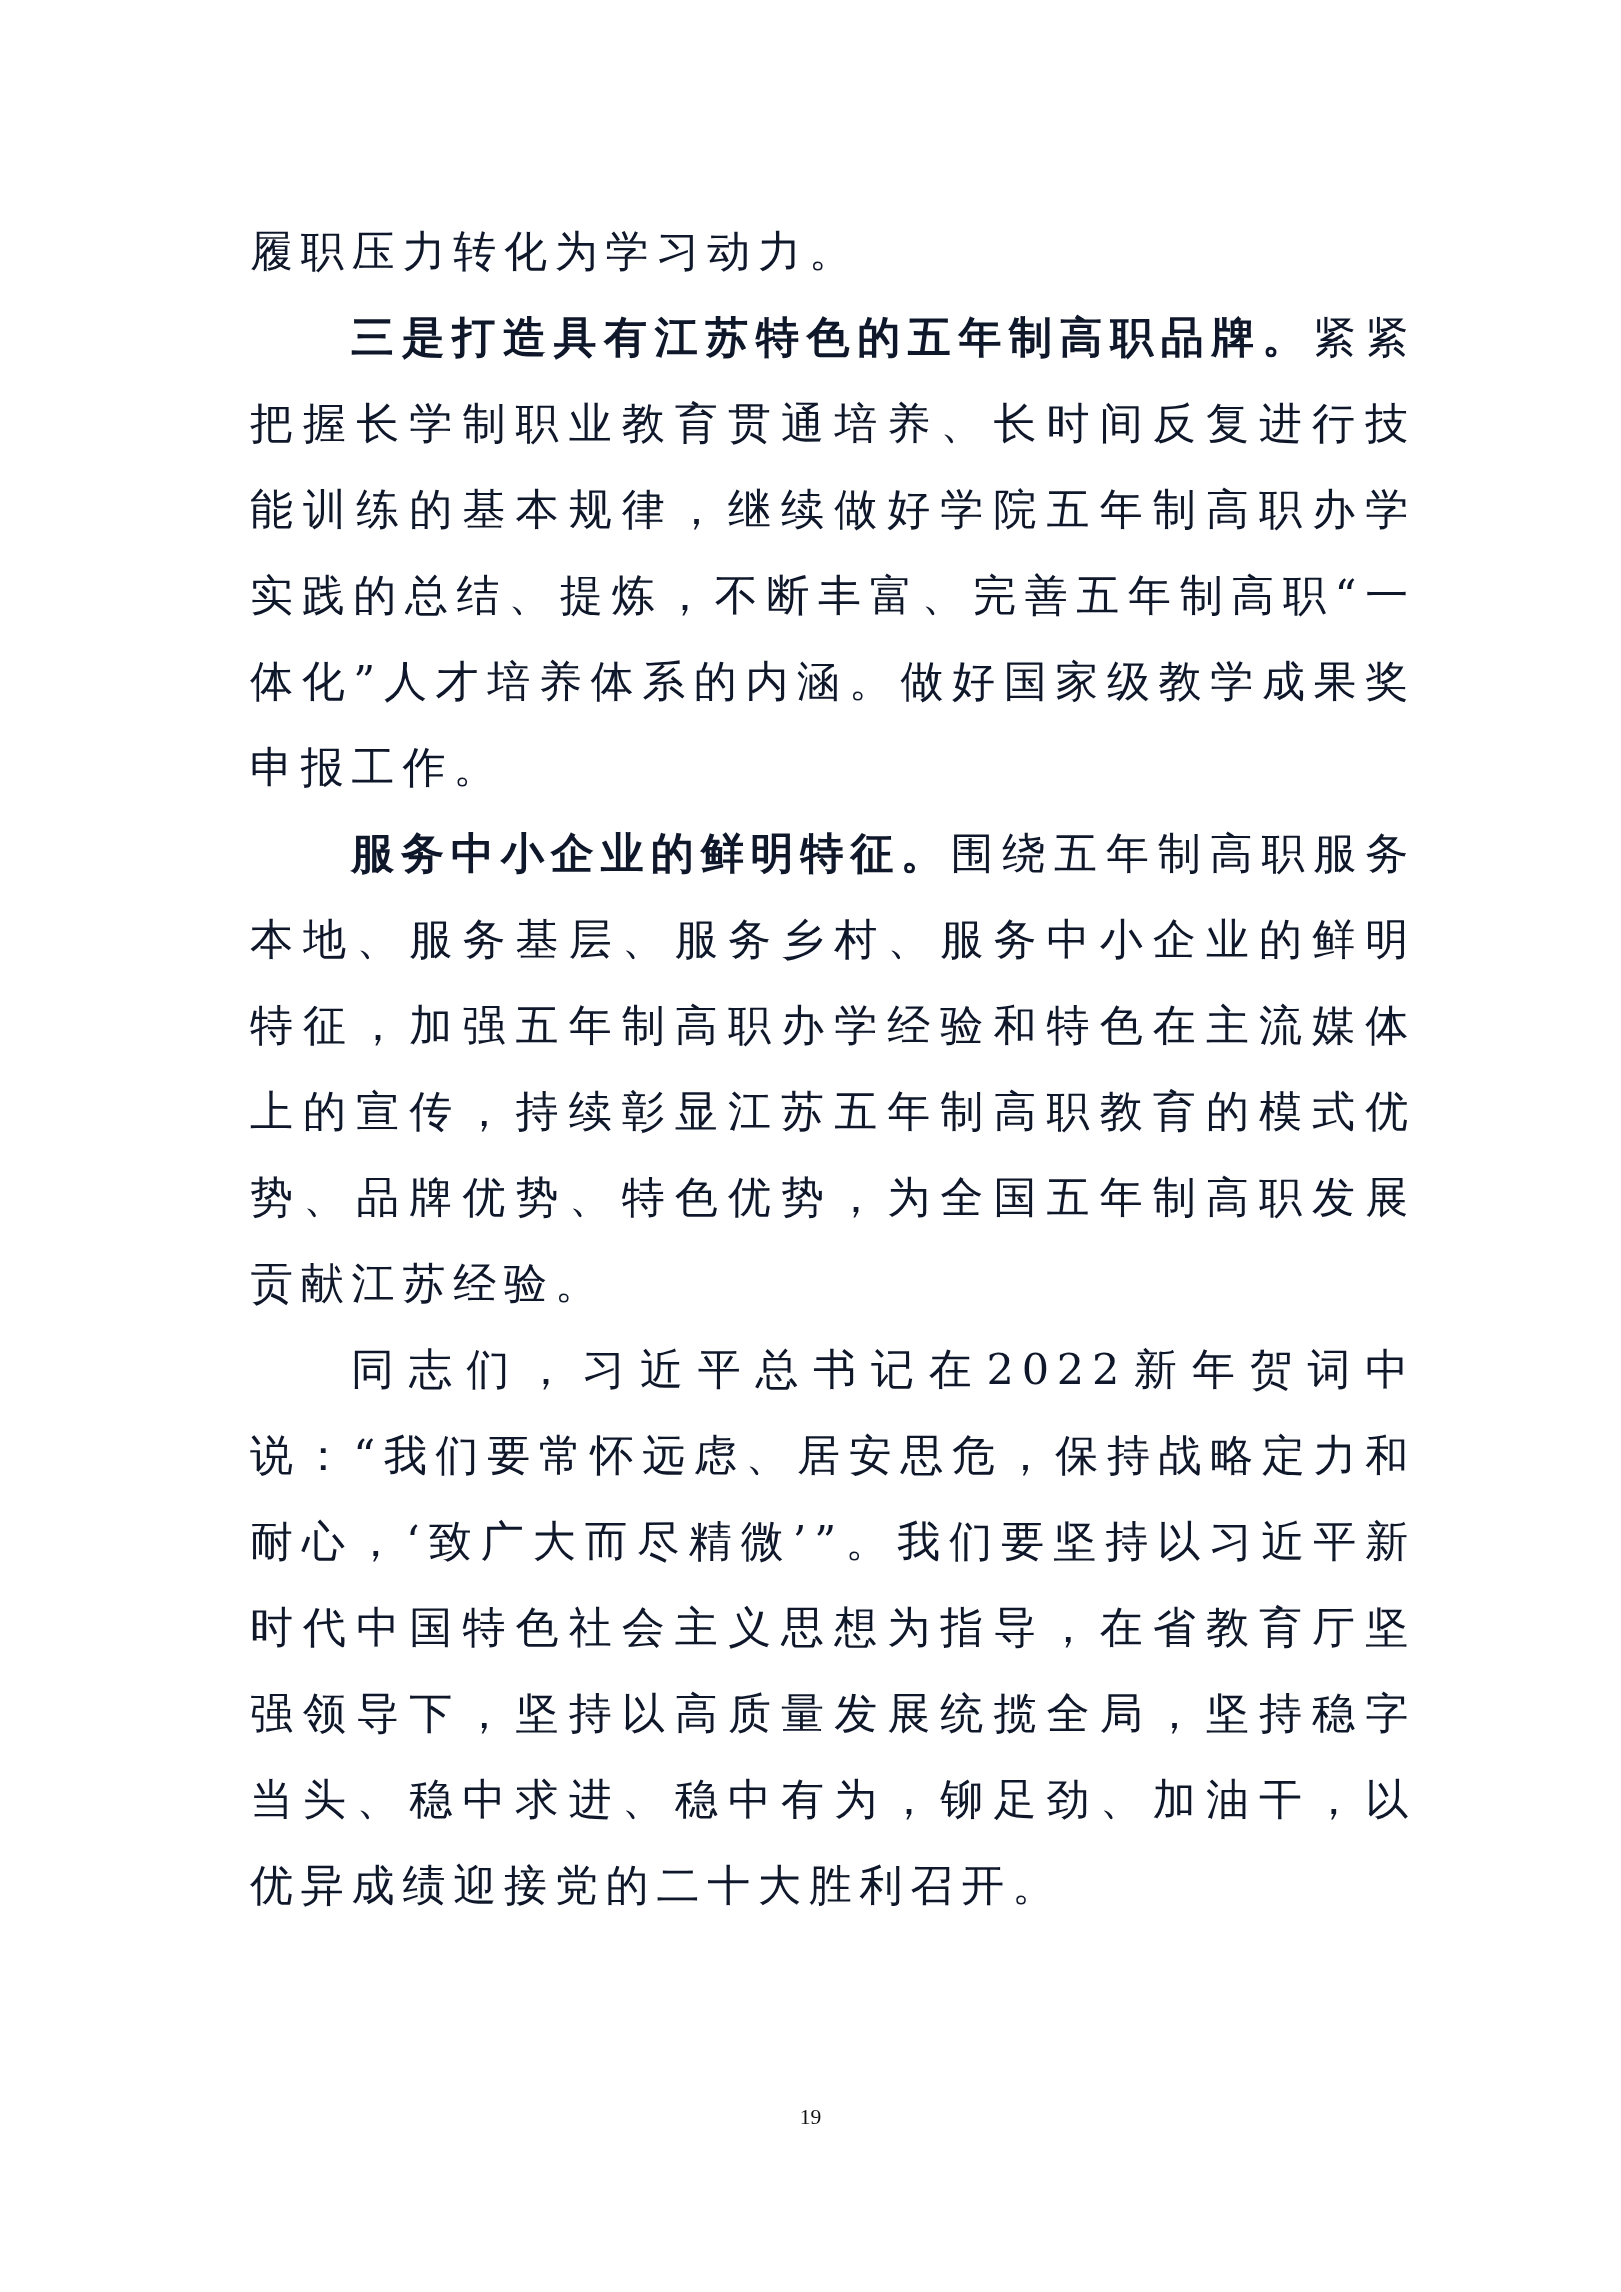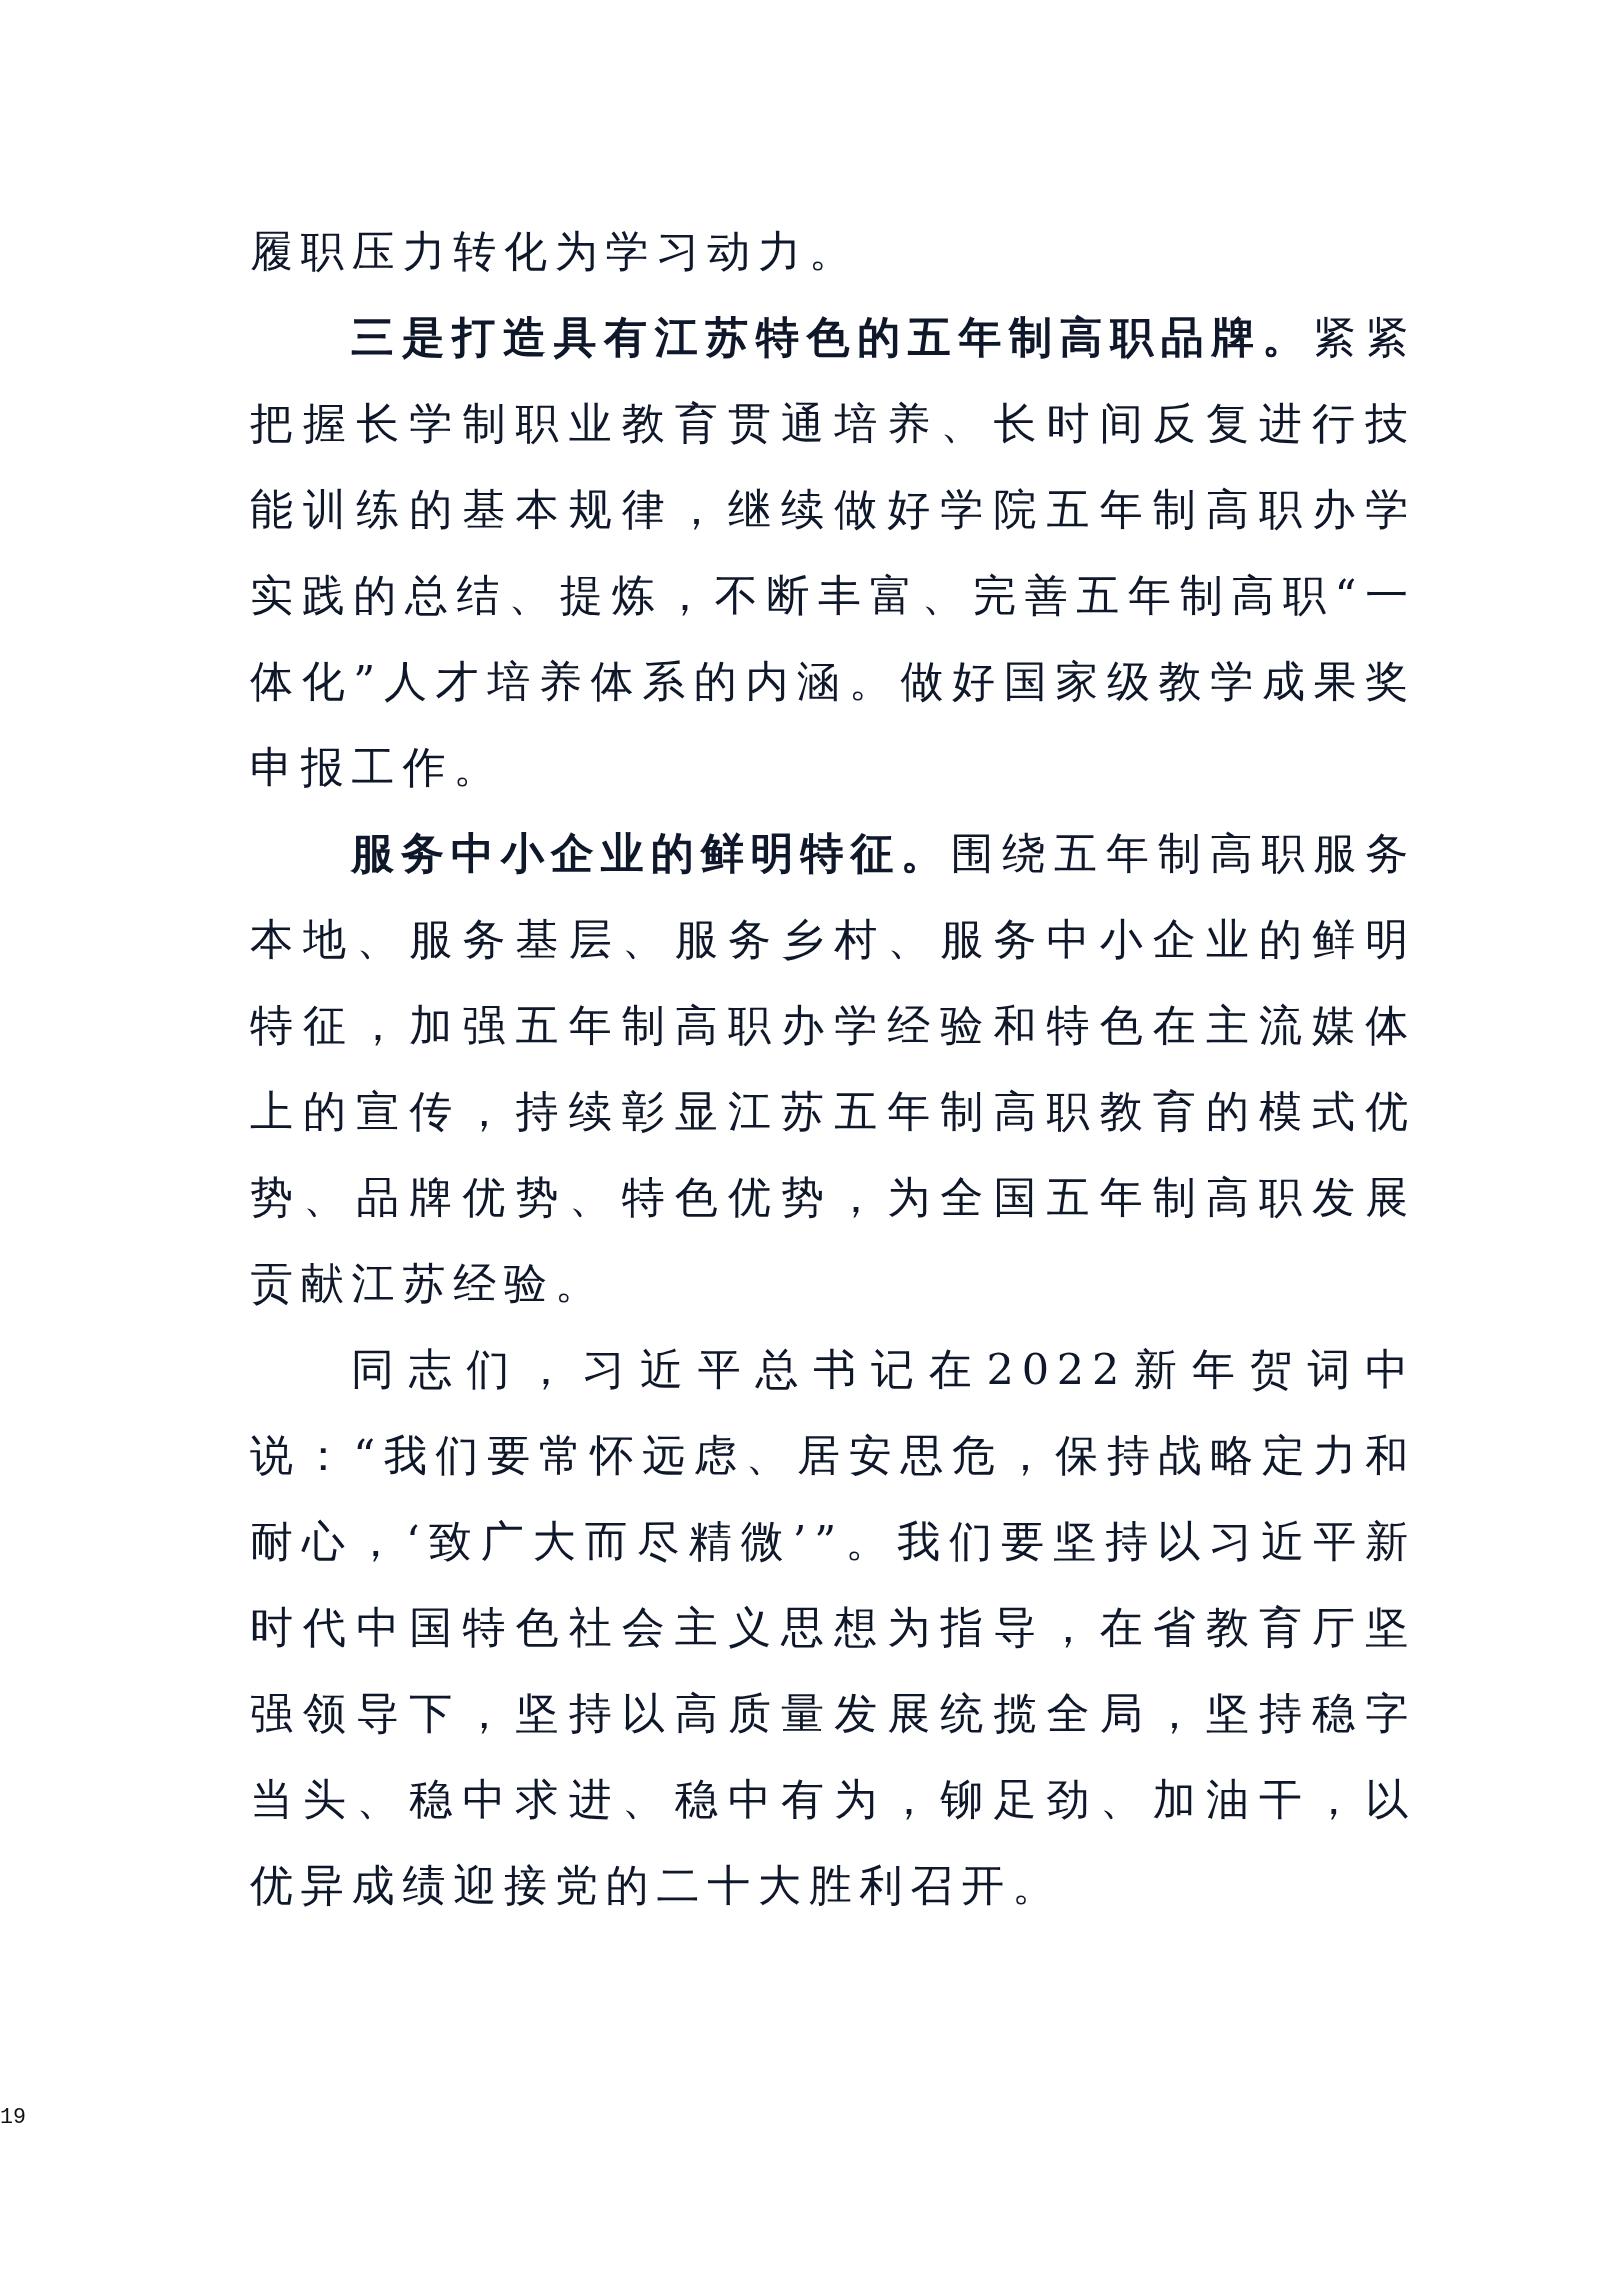--- a/index.html
+++ b/index.html
@@ -10,22 +10,22 @@
     .body-text {
       position: absolute; left: 250px; top: 208px; width: 1166px;
       font-family: "DejaVu Serif", "Liberation Serif", serif;
       font-size: 43px; line-height: 86px; color: #0f172a;
       letter-spacing: 7.8px; text-align: justify;
     }
     .para { margin: 0; text-indent: 2.35em; }
     .para.cont { text-indent: 0; }
     .lead { font-weight: bold; font-family: "DejaVu Sans", "Liberation Sans", sans-serif; letter-spacing: 5.9px; }
     .page-number {
-      position: absolute; left: 0; width: 1621px; top: 2105px; 
-      font-family: Liberation Mono, monospace; font-size: 21.6px; color: #111;
+      position: absolute; left: 0; width: 1621px; top: 2105px; text-align: center;
+      font-family: Liberation Serif, serif; font-size: 21.6px; color: #111;
     }
   </style>
 </head>
 <body>
 
 <div class="page">
   <div class="body-text">
     <p class="para cont">
       <span>履职压力转化为学习动力。</span>
     </p>

